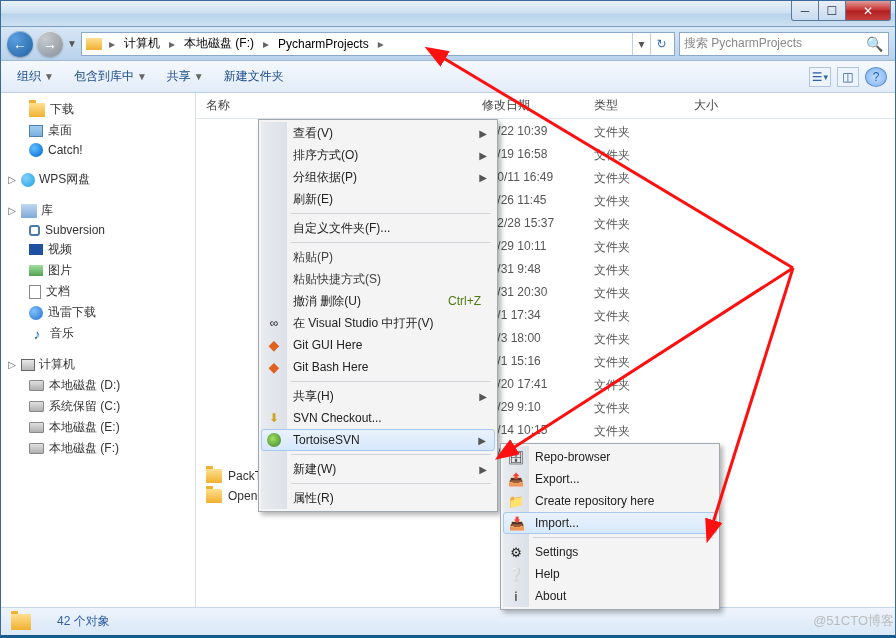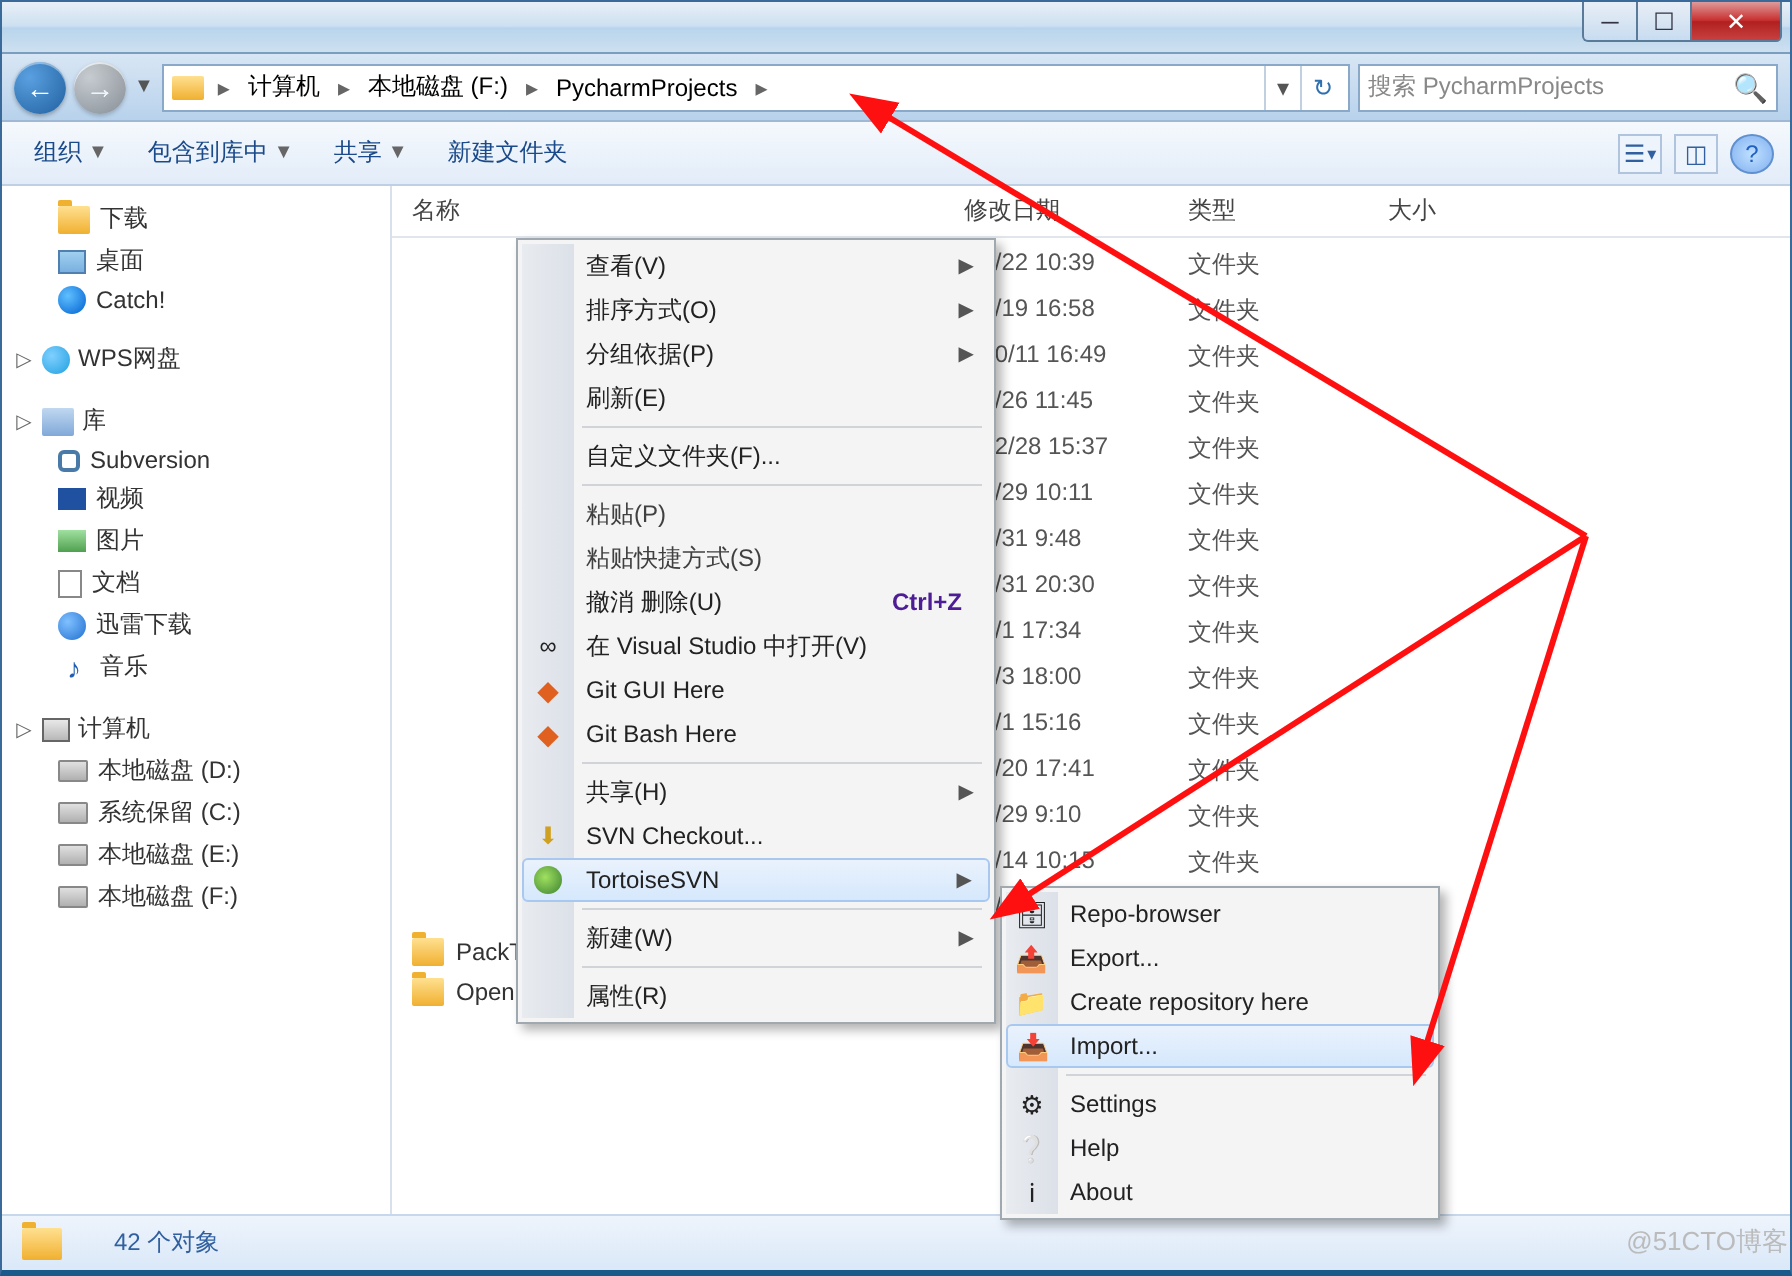--- a/index.html
+++ b/index.html
@@ -70,21 +70,21 @@
 
 .statusbar { height: 28px; position: absolute; bottom: 0; left: 0; right: 0; background: linear-gradient(#eef4fc,#dae8f8); border-top: 1px solid #c8d8ec; display: flex; align-items: center; padding: 0 10px; gap: 8px; color: #444; }
 .statusbar .big-folder { width: 20px; height: 16px; }
 
 .context-menu { position: absolute; background: #f4f4f4; border: 1px solid #a0a8b0; box-shadow: 3px 3px 5px rgba(0,0,0,0.3); z-index: 100; padding: 2px 2px; }
 .cm-strip { position: absolute; left: 2px; top: 2px; bottom: 2px; width: 26px; background: linear-gradient(to right, #e8ecf0, #dce0e8); }
 .cm-item { position: relative; display: flex; align-items: center; height: 22px; padding: 0 30px 0 32px; color: #222; }
 .cm-item.disabled { color: #404040; }
 .cm-item:not(.disabled):hover, .cm-item.hover { background: linear-gradient(#eaf2fc,#d6e8fc); border: 1px solid #a8c8f0; border-radius: 3px; padding: 0 29px 0 31px; height: 22px; }
 .cm-item .sub { position: absolute; right: 8px; color: #555; font-size: 10px; }
-.cm-item .hotkey { position: absolute; right: 14px; color: #4c1d95; font-weight: bold; }
+.cm-item .hotkey { position: absolute; right: 14px; color: #4d7c0f; }
 .cm-sep { height: 1px; background: #d0d4d8; margin: 3px 4px 3px 30px; }
 .cm-icon { position: absolute; left: 5px; width: 16px; height: 16px; display:flex; align-items:center; justify-content:center; }
 .menu1 { left: 258px; top: 119px; width: 240px; }
 .menu2 { left: 500px; top: 443px; width: 220px; }
 .tortoise { background: radial-gradient(circle at 40% 40%, #a0e060, #3a8030); border-radius: 50%; width: 14px; height: 14px; }
 .git { color: #e06020; font-size: 14px; }
 .svnckout { color: #d0a020; }
 
 .arrow-svg { position: absolute; top: 0; left: 0; width: 896px; height: 638px; pointer-events: none; z-index: 200; }
 .watermark { position:absolute; right:2px; bottom:8px; color:#bbb; font-size:13px; z-index: 50; }

